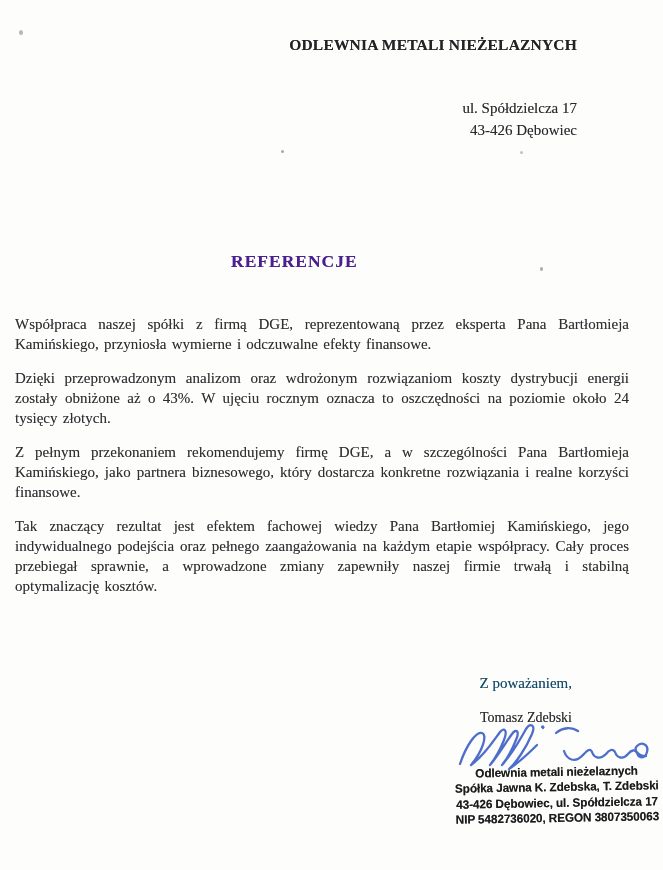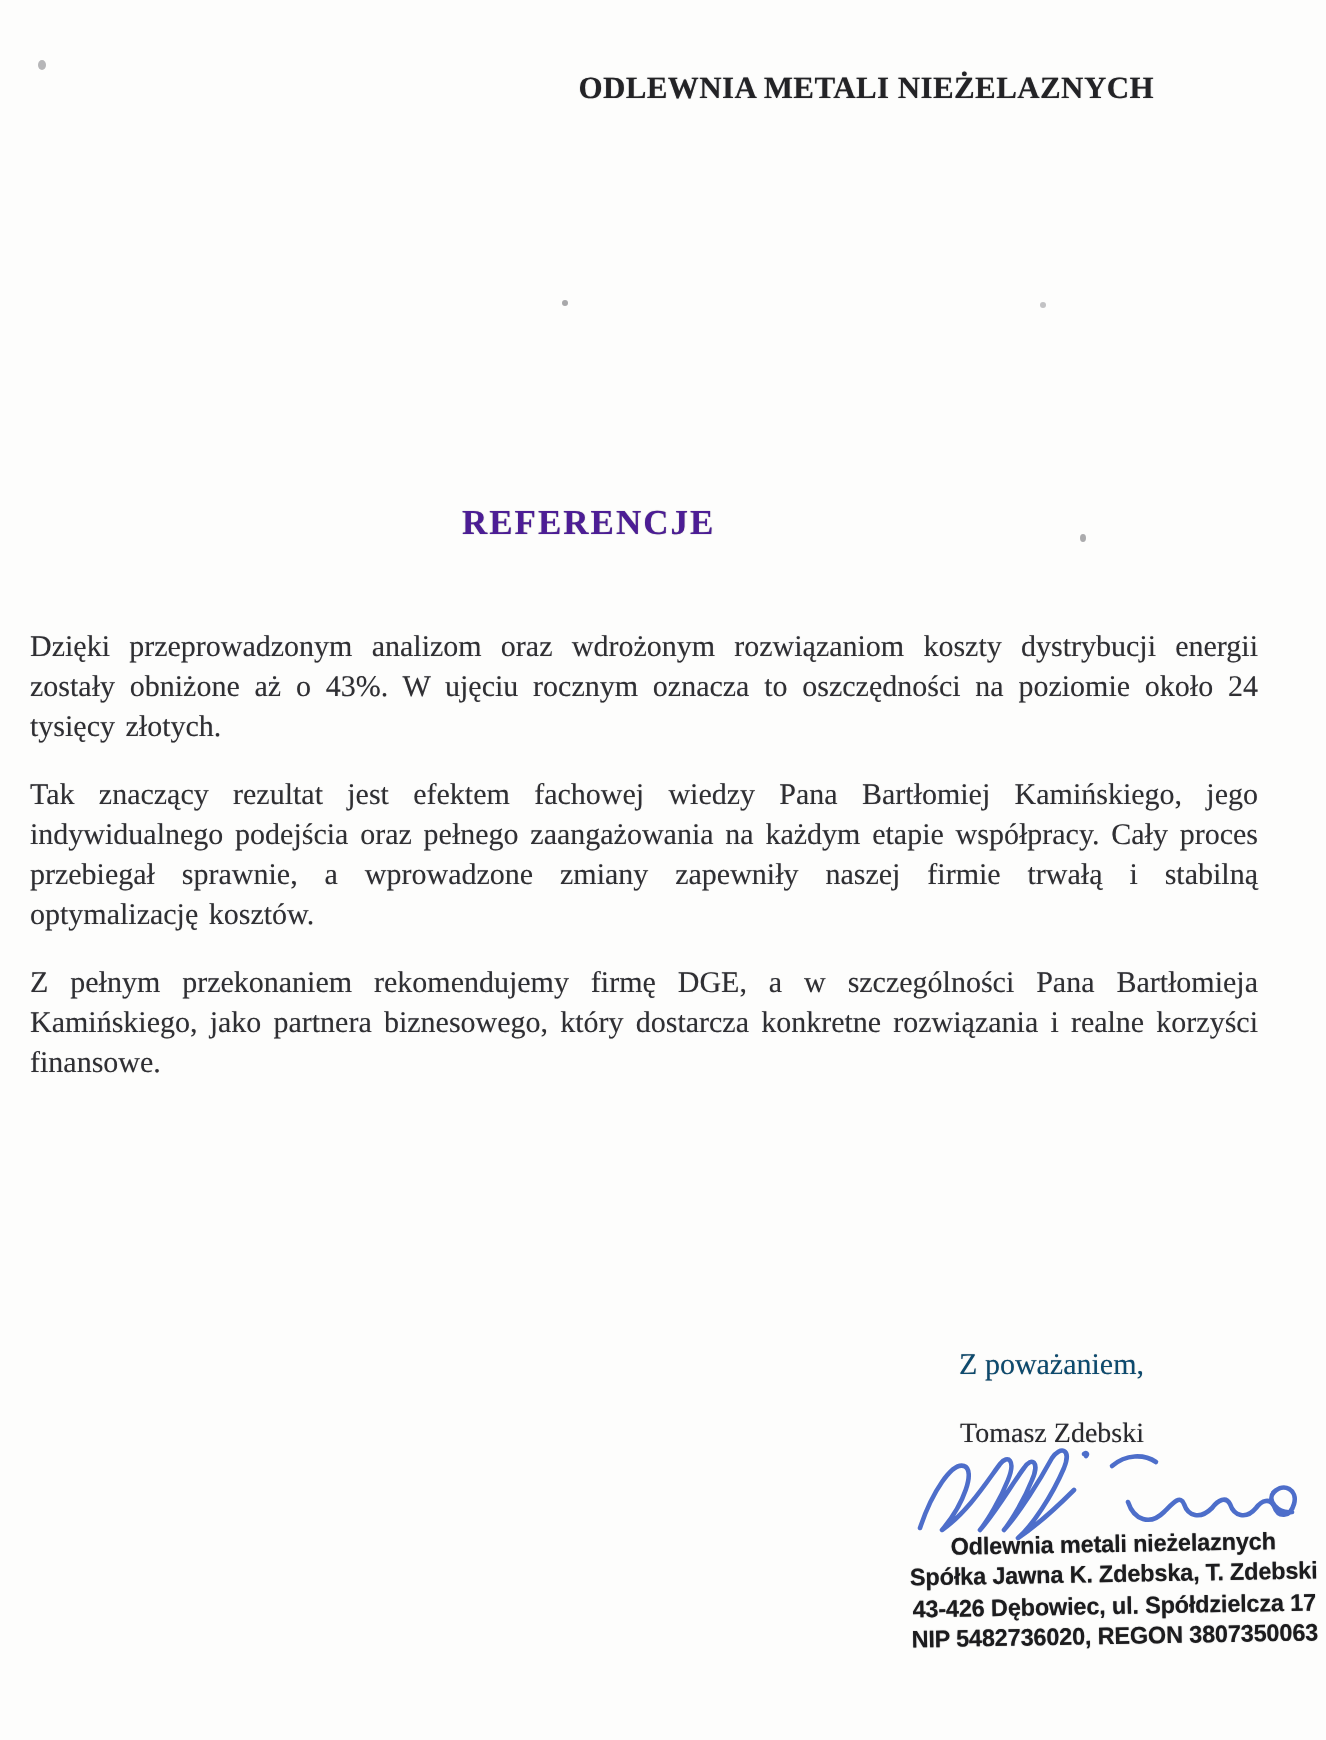--- a/index.html
+++ b/index.html
@@ -80,27 +80,32 @@
 
   <div class="speck speck1"></div>
   <div class="speck speck2"></div>
   <div class="speck speck3"></div>
   <div class="speck speck4"></div>
 
   <div class="company">
     <div>ODLEWNIA METALI NIEŻELAZNYCH</div>
   </div>
 
+  <div class="address">
+    <div>ul. Spółdzielcza 17</div>
+    <div>43-426 Dębowiec</div>
+  </div>
 
   <div class="title">REFERENCJE</div>
 
   <div class="body-text">
+    <p>Współpraca naszej spółki z firmą DGE, reprezentowaną przez eksperta Pana Bartłomieja Kamińskiego, przyniosła wymierne i odczuwalne efekty finansowe.</p>
     <p>Dzięki przeprowadzonym analizom oraz wdrożonym rozwiązaniom koszty dystrybucji energii zostały obniżone aż o 43%. W ujęciu rocznym oznacza to oszczędności na poziomie około 24 tysięcy złotych.</p>
+    <p>Z pełnym przekonaniem rekomendujemy firmę DGE, a w szczególności Pana Bartłomieja Kamińskiego, jako partnera biznesowego, który dostarcza konkretne rozwiązania i realne korzyści finansowe.</p>
     <p>Tak znaczący rezultat jest efektem fachowej wiedzy Pana Bartłomiej Kamińskiego, jego indywidualnego podejścia oraz pełnego zaangażowania na każdym etapie współpracy. Cały proces przebiegał sprawnie, a wprowadzone zmiany zapewniły naszej firmie trwałą i stabilną optymalizację kosztów.</p>
-    <p>Z pełnym przekonaniem rekomendujemy firmę DGE, a w szczególności Pana Bartłomieja Kamińskiego, jako partnera biznesowego, który dostarcza konkretne rozwiązania i realne korzyści finansowe.</p>
   </div>
 
   <div class="valediction">Z poważaniem,</div>
   <div class="signer">Tomasz Zdebski</div>
 
   <svg class="signature-svg" viewBox="0 0 215 72" fill="none" xmlns="http://www.w3.org/2000/svg">
     <g stroke="#3f62c6" stroke-width="2.3" stroke-linecap="round" stroke-linejoin="round" opacity="0.92">
       <path d="M14,52 C20,34 30,19 36,21 C42,23 36,40 25,53 C38,44 48,28 54,20 C58,15 62,18 58,28 C54,38 48,48 44,53 C52,44 60,30 66,22 C70,16 74,19 70,28 C66,38 60,48 56,53 C64,44 74,28 80,17 C84,11 90,12 86,22 C80,36 70,51 63,57 C72,51 82,42 91,33"></path>
       <path d="M96,15 C97,14 98,15 97,16"></path>
       <path d="M110,21 C117,15 126,15 132,19"></path>

